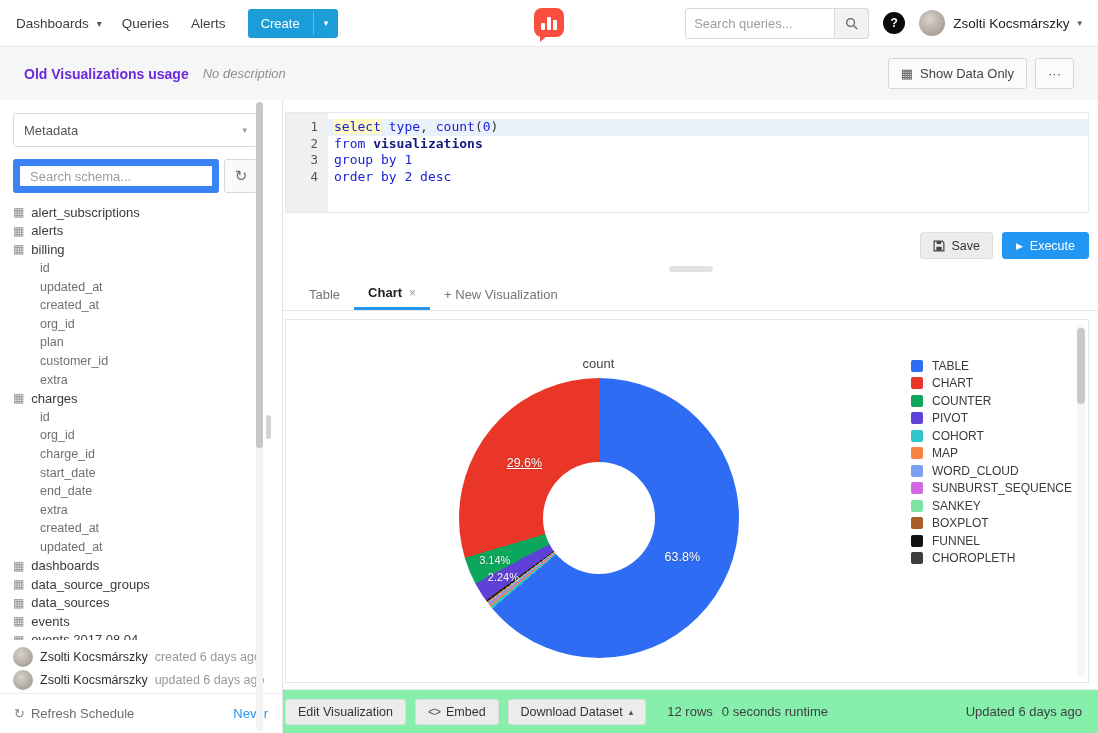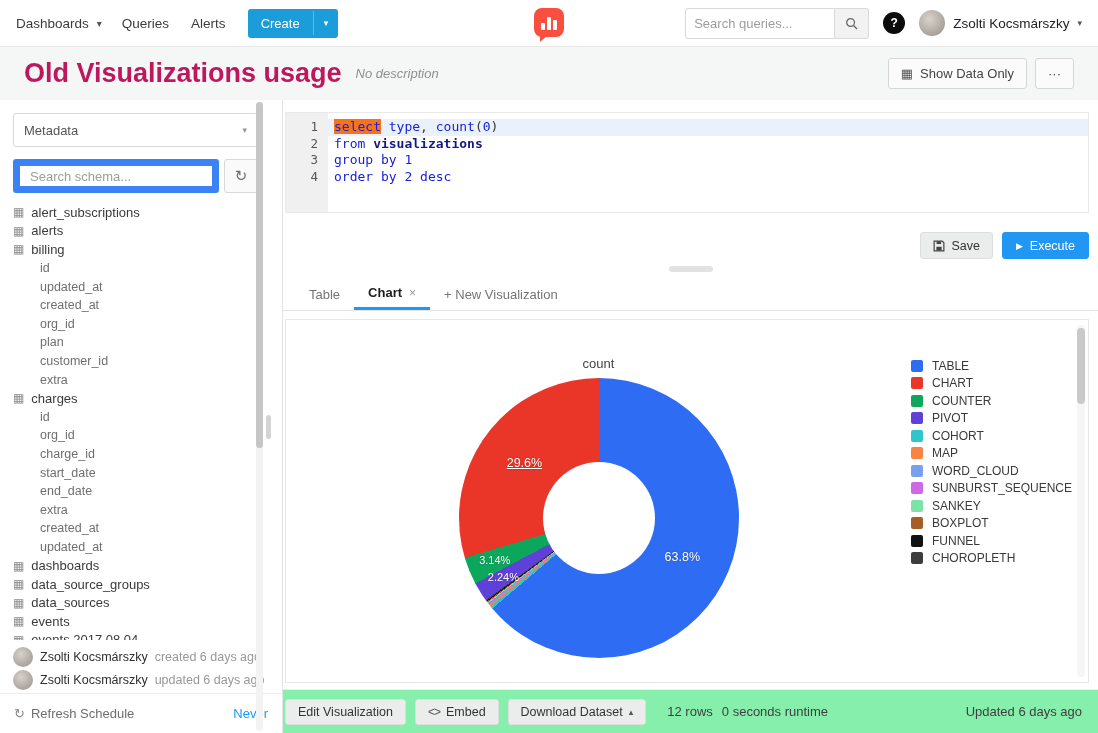--- a/index.html
+++ b/index.html
@@ -25,21 +25,21 @@
   input::placeholder { color:#9d9d9d; }
   .nav-search-btn { width:34px; height:31px; border:1px solid #d9d9d9; border-left:none; background:#f2f2f2; border-radius:0 3px 3px 0; display:flex; align-items:center; justify-content:center; cursor:pointer; }
   .help-btn { width:22px; height:22px; border-radius:50%; background:#0b0b0b; color:#fff; font-weight:bold; font-size:12px; display:flex; align-items:center; justify-content:center; cursor:pointer; }
   .user-menu { display:flex; align-items:center; gap:8px; cursor:pointer; }
   .avatar { width:26px; height:26px; border-radius:50%; background:radial-gradient(circle at 40% 35%, #d9d3cc, #968e86); flex:none; }
   .user-name { font-size:13.5px; color:#222; }
   .user-caret { font-size:9px; color:#555; }
 
   
   .page-header { height:53px; background:#f5f7f7; display:flex; align-items:center; padding:0 24px; }
-  .page-title { font-size:27px; font-weight:bold; color:#be185d; }
+  .page-title { font-size:14px; font-weight:bold; color:#6d28d9; }
   .page-desc { font-style:italic; color:#8f8f8f; font-size:13px; margin-left:14px; }
   .header-actions { margin-left:auto; display:flex; gap:8px; }
   .btn-light { background:#fbfbfb; border:1px solid #d6d6d6; border-radius:3px; padding:7px 12px; font-size:13px; color:#444; display:flex; align-items:center; gap:7px; cursor:pointer; }
   .grid-ic { font-size:13px; color:#555; }
 
   
   .content { display:flex; height:633px;justify-content:center; }
   .sidebar { width:283px; border-right:1px solid #e3e3e3; display:flex; flex-direction:column; padding-top:13px; position:relative; background:#fff; }
   .main { flex:1; display:flex; flex-direction:column; background:#fff; min-width:0; }
 
@@ -66,21 +66,21 @@
   .schedule-link { margin-left:auto; color:var(--accent); cursor:pointer; }
 
   
   .editor-box { margin:12px 9px 0 2px; height:101px; border:1px solid #e9e9e9; display:flex; font-family:"DejaVu Sans Mono",monospace; font-size:13px; background:#fff; cursor:text; }
   .gutter { width:42px; background:#f0f0f0; color:#565656; text-align:right; padding:6px 10px 0 0; }
   .gut-num { height:16.5px; line-height:16.5px; font-size:12.5px; }
   .code-col { flex:1; padding-top:6px; }
   .code-line { height:16.5px; line-height:16.5px; padding-left:6px; white-space:pre; }
   .code-line.active { background:#e9f1fb; }
   .kw { color:#1a22d6; } .num { color:#1a22d6; } .ident { color:#141a80; font-weight:bold; } .pl { color:#333; }
-  .selected { background:#f97316; }
+  .selected { background:#fef9c3; }
   .editor-actions { display:flex; justify-content:flex-end; gap:9px; margin:19px 9px 0 0; height:27px; }
   .btn-gray { background:#ebeded; border:1px solid #dcdede; border-radius:3px; padding:0 12px; font-size:12.5px; color:#333; display:flex; align-items:center; gap:6px; cursor:pointer; }
   .btn-exec { background:var(--accent); border:1px solid var(--accent); border-radius:3px; padding:0 13px; font-size:12.5px; color:#fff; display:flex; align-items:center; gap:7px; cursor:pointer; }
   .play-ic { font-size:9px; }
   .resize-handle { width:44px; height:6px; border-radius:3px; background:#e2e2e2; margin:7px auto 6px; cursor:row-resize; }
 
   
   .tabs-bar { display:flex; align-items:stretch; border-bottom:1px solid #e4e4e4; padding-left:12px; height:33px; }
   .tab { padding:0 14px; color:#757575; font-size:13px; cursor:pointer; display:flex; align-items:center; gap:7px; }
   .tab.active { color:#1d1d1d; font-weight:bold; border-bottom:3px solid var(--accent); }

